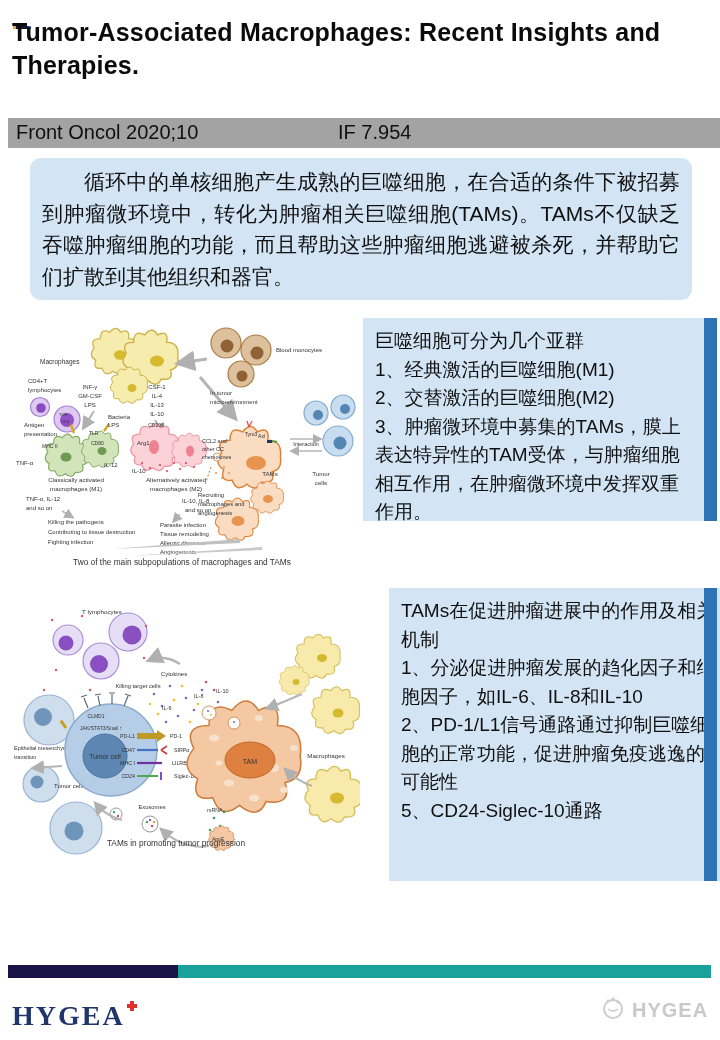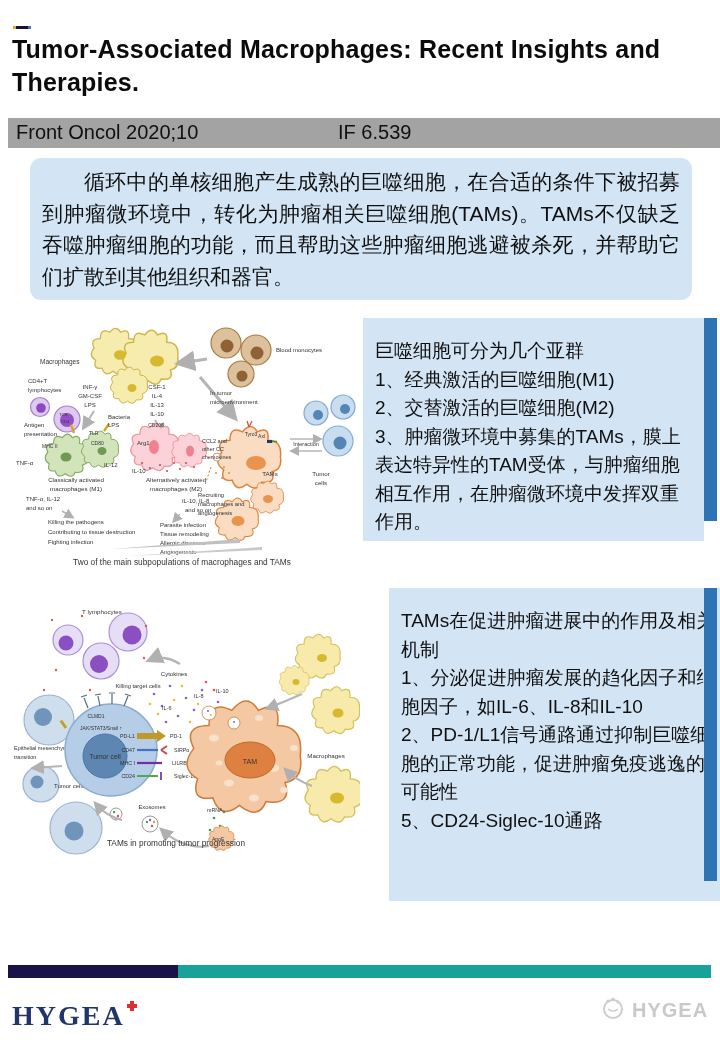--- a/index.html
+++ b/index.html
@@ -1,33 +1,33 @@
 <!DOCTYPE html>
 <html lang="zh"><head>
 <meta charset="utf-8">
 <style>
   html,body{margin:0;padding:0;background:#888;}
   .slide{position:relative;width:720px;height:1040px;background:#ffffff;
          font-family:"Liberation Sans","DejaVu Sans",sans-serif;overflow:hidden;margin:0 auto;}
   .topmark{position:absolute;left:13px;top:26px;width:18px;height:3px;
            background:linear-gradient(90deg,#e8a33d 0 3px,#17152e 3px 15px,#4472c4 15px);}
-  .title{position:absolute;left:12px;top:33px;width:690px;font-size:25px;font-weight:bold;
+  .title{position:absolute;left:12px;top:16px;width:690px;font-size:25px;font-weight:bold;
          color:#0b0b0b;line-height:1.32;letter-spacing:.2px;}
   .journal{position:absolute;left:8px;top:118px;width:712px;height:30px;background:#a3a3a3;
            font-size:20px;color:#101010;}
   .journal .ref{position:absolute;left:8px;top:3px;}
   .journal .if{position:absolute;left:330px;top:3px;}
   .abstract{position:absolute;left:30px;top:158px;width:638px;background:#d3e5f5;
             padding:8px 12px;font-size:21px;line-height:1.5;color:#101010;
             text-align:justify;text-indent:2em;border-radius:11px;}
   .figpanel{position:absolute;background:#fff;}
   .fig1{left:4px;top:315px;width:356px;height:252px;}
   .fig2{left:4px;top:598px;width:356px;height:286px;}
   .infobox{position:absolute;left:363px;width:317px;background:#d3e4f4;
-           padding:19px 12px;font-size:19px;line-height:1.5;color:#101010;}
+           padding:9px 12px;font-size:19px;line-height:1.5;color:#101010;}
   .box1{top:318px;height:185px;}
   .box2{top:588px;height:275px;margin-left:26px;}
   .accent{position:absolute;left:704px;width:13px;background:#2e74b5;}
   .accent1{top:318px;height:203px;}
   .accent2{top:588px;height:293px;}
   .band{position:absolute;left:8px;top:965px;width:703px;height:13px;background:#18a29a;}
   .band .navy{position:absolute;left:0;top:0;width:170px;height:13px;background:#191348;}
   .logo{position:absolute;left:12px;top:986px;font-family:"Liberation Serif","DejaVu Serif",serif;
         font-weight:bold;font-size:28px;color:#21356b;letter-spacing:2px;}
   .logo .cross{display:inline-block;vertical-align:14px;margin-left:2px;}
@@ -39,21 +39,21 @@
 <body>
 
 <div class="slide">
 
   <div class="topmark"></div>
 
   <div class="title">Tumor-Associated Macrophages: Recent Insights and Therapies.</div>
 
   <div class="journal">
     <span class="ref">Front Oncol 2020;10</span>
-    <span class="if">IF 6.539</span>
+    <span class="if">IF 7.954</span>
   </div>
 
   <div class="abstract">循环中的单核细胞产生成熟的巨噬细胞，在合适的条件下被招募到肿瘤微环境中，转化为肿瘤相关巨噬细胞(TAMs)。TAMs不仅缺乏吞噬肿瘤细胞的功能，而且帮助这些肿瘤细胞逃避被杀死，并帮助它们扩散到其他组织和器官。</div>
 
   <svg class="figpanel fig1" viewBox="0 0 356 252">
     <defs>
       <path id="blob" d="M28,0 Q30,12 20,14 Q24,26 10,24 Q6,34 -4,26 Q-14,34 -18,22 Q-30,24 -26,12 Q-36,6 -28,-4 Q-34,-16 -20,-16 Q-20,-30 -8,-24 Q0,-34 6,-24 Q18,-30 16,-16 Q30,-16 28,0 Z"></path>
       <marker id="ag" markerWidth="7" markerHeight="7" refX="5" refY="3.5" orient="auto">
         <path d="M0,0 L7,3.5 L0,7 Z" fill="#b0b0b0"></path>
       </marker>

